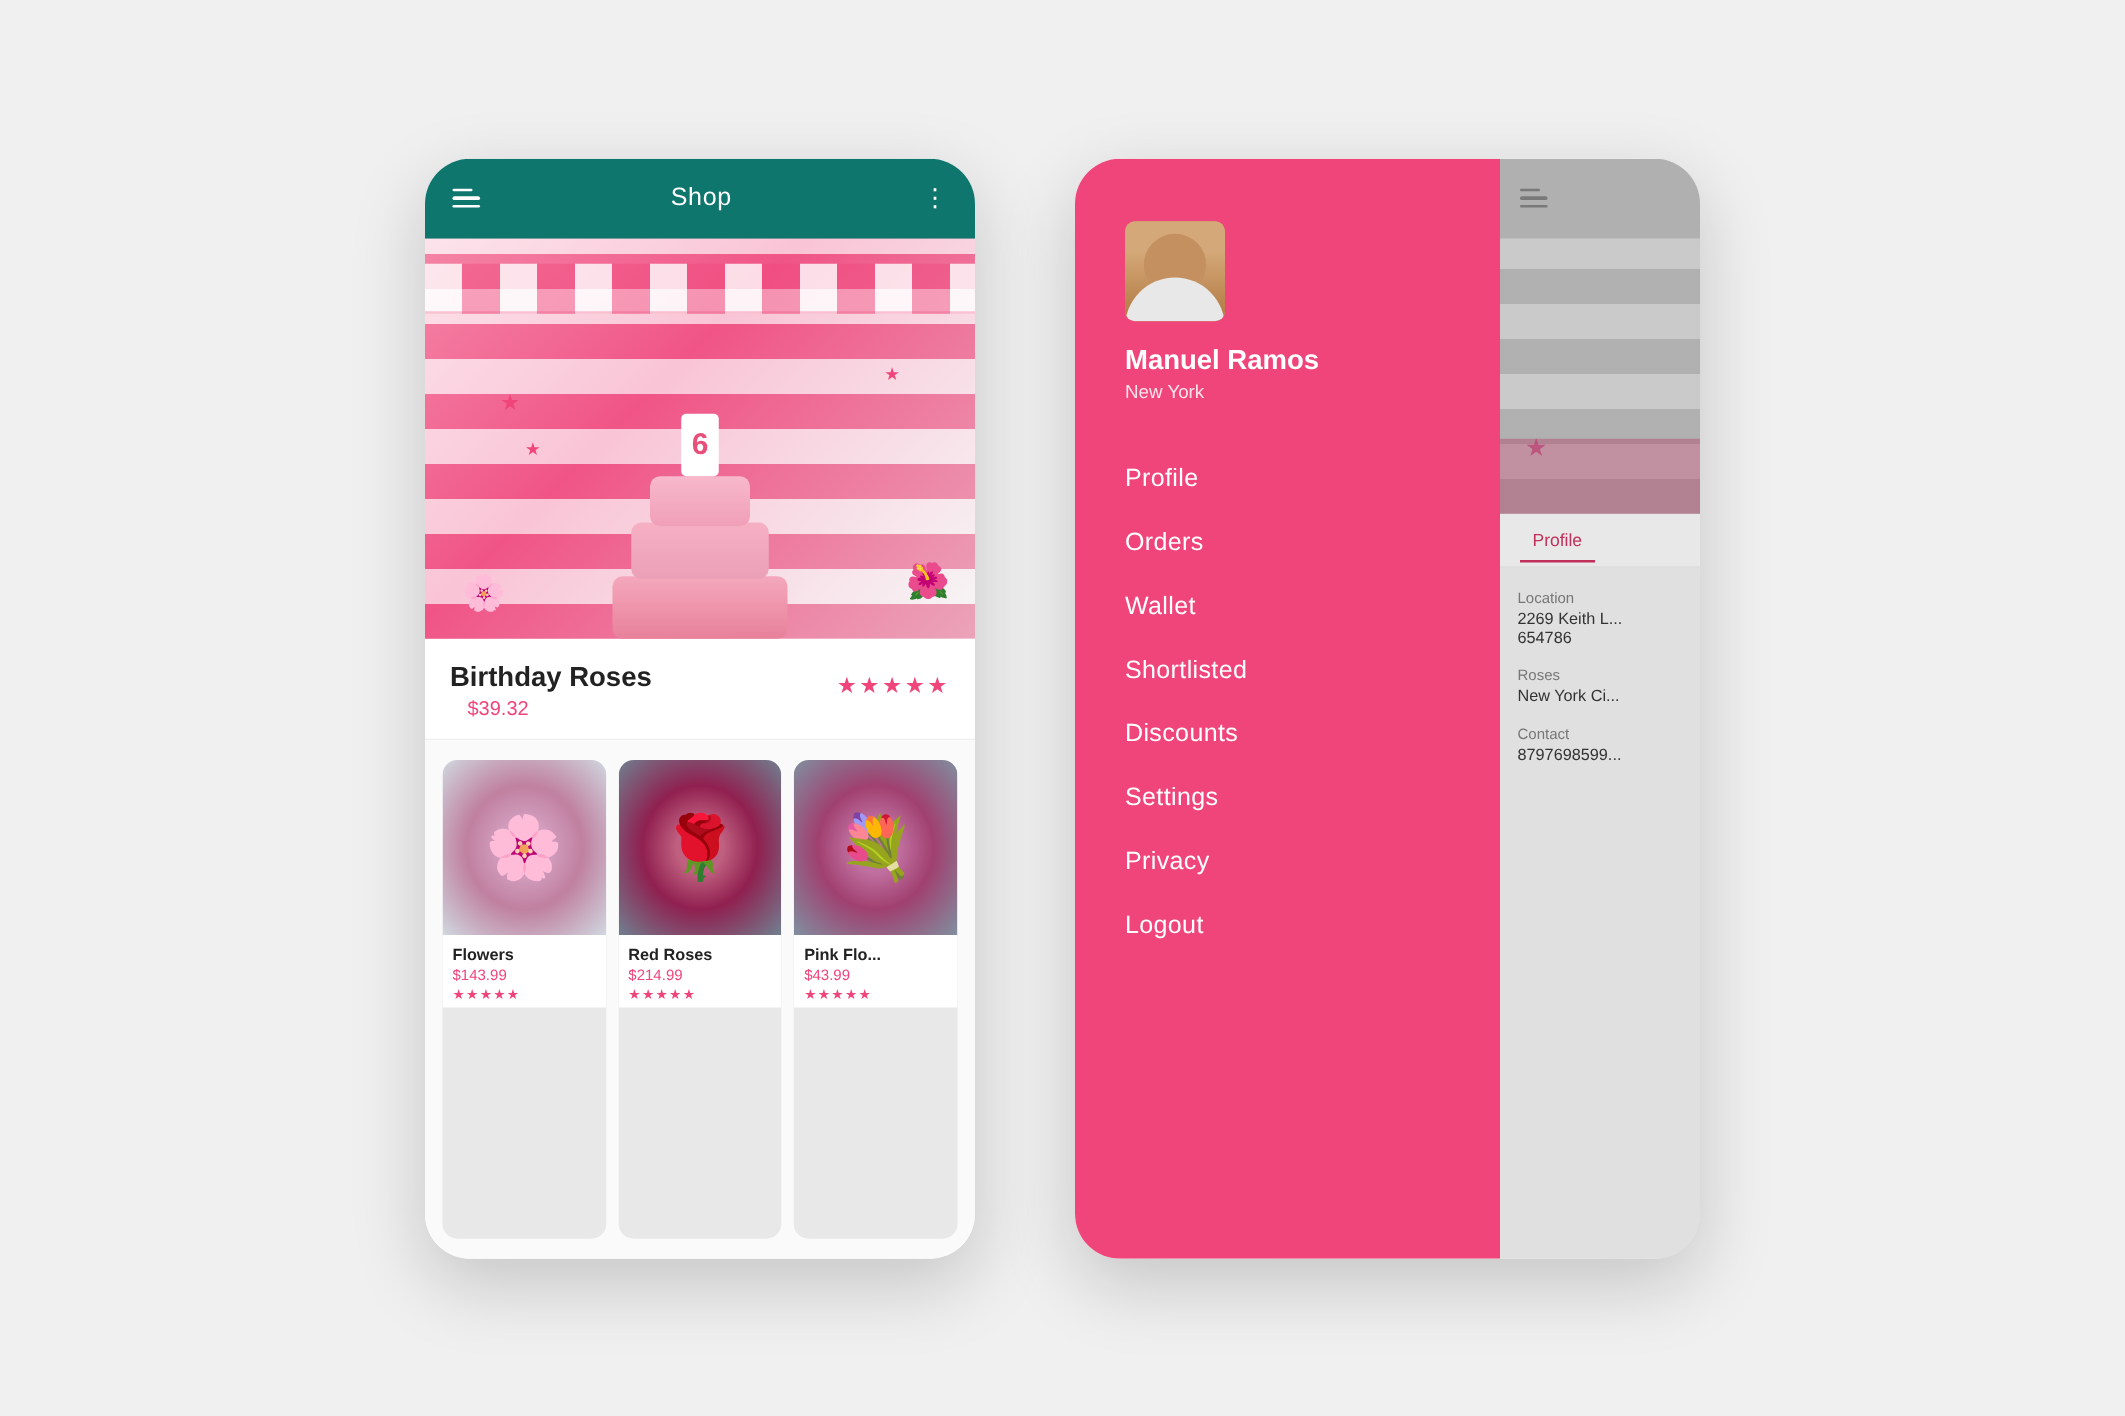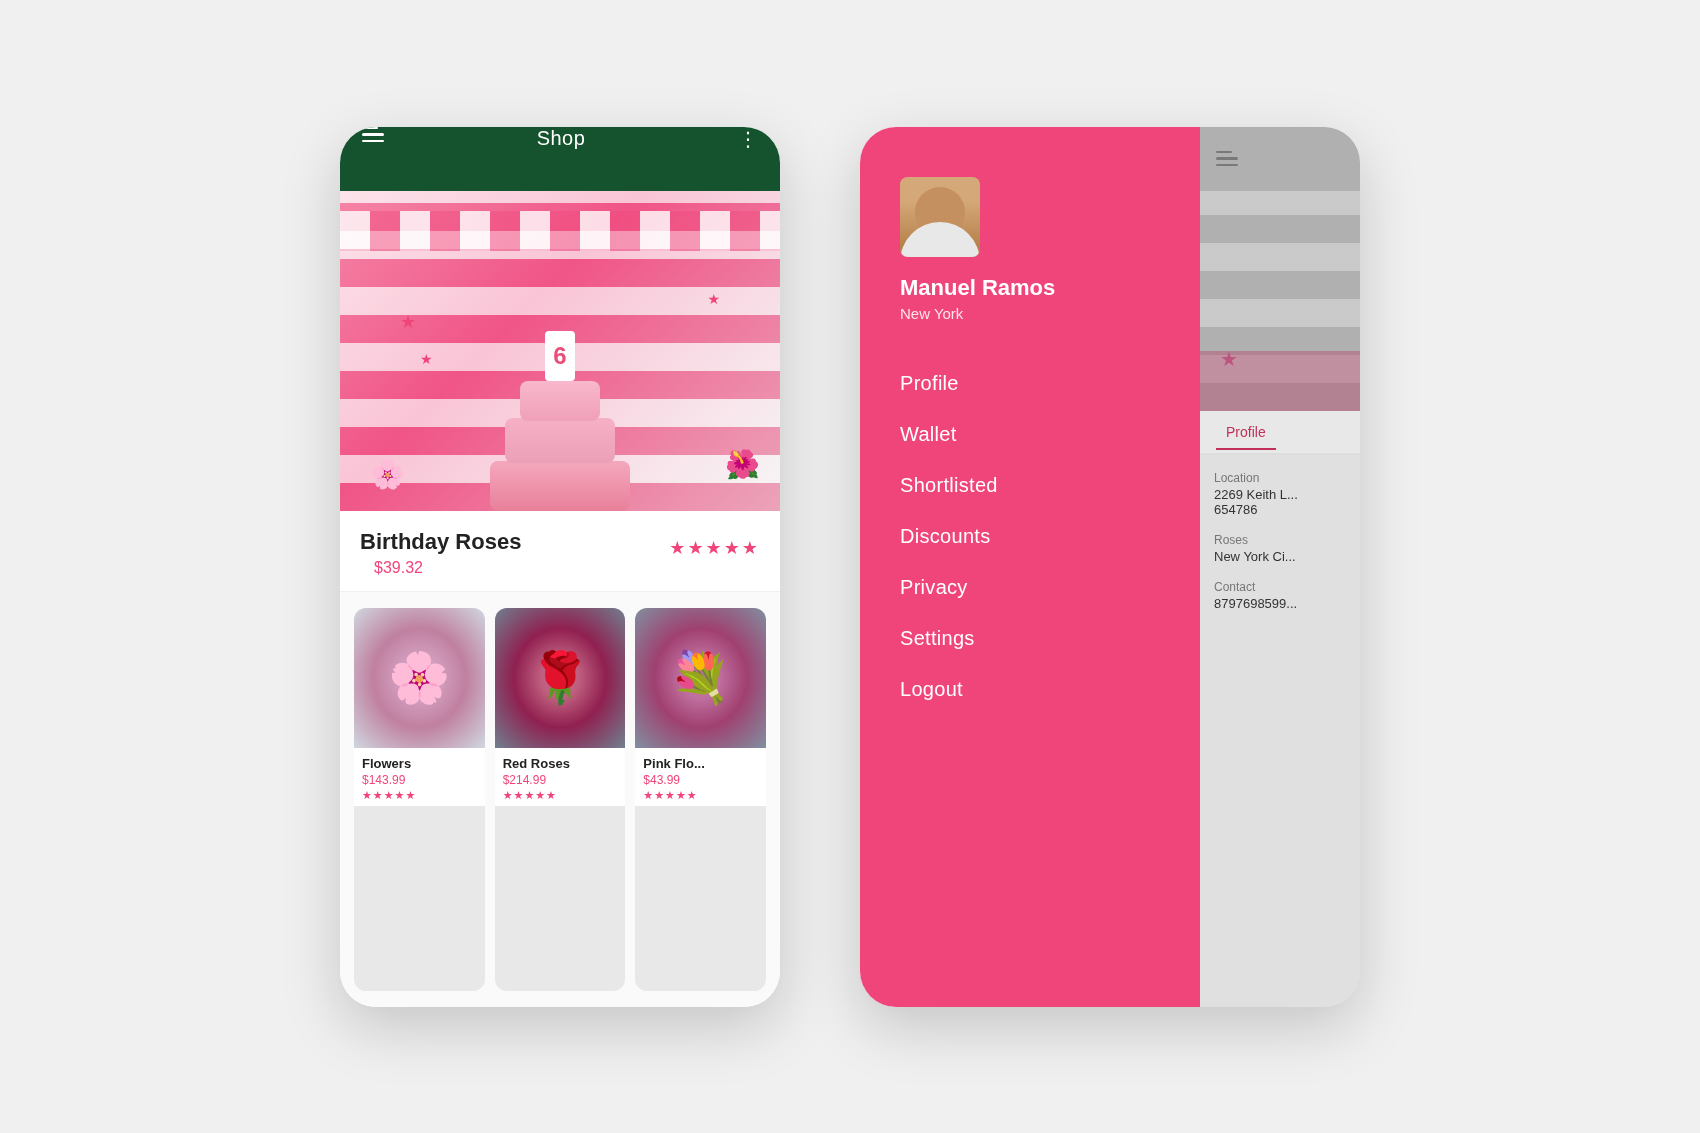--- a/index.html
+++ b/index.html
@@ -24,24 +24,24 @@
 
     
     .phone-left {
       width: 440px;
       height: 880px;
       display: flex;
       flex-direction: column;
     }
 
     .top-bar {
-      background: #14532d;
+      background: #0f766e;
       height: 64px;
       display: flex;
-      align-items: flex-start;
+      align-items: center;
       justify-content: space-between;
       padding: 0 22px;
       flex-shrink: 0;
     }
     .top-bar-title {
       color: #fff;
       font-size: 20px;
       font-weight: 500;
       letter-spacing: 0.5px;
     }
@@ -473,25 +473,26 @@
     <div class="drawer-avatar">
       <div class="avatar-face">
         <div class="avatar-head"></div>
         <div class="avatar-body"></div>
       </div>
     </div>
     <div class="drawer-user-name">Manuel Ramos</div>
     <div class="drawer-user-location">New York</div>
     <nav class="drawer-menu">
       <div class="drawer-menu-item">Profile</div>
+      <div class="drawer-menu-item">Orders</div>
       <div class="drawer-menu-item">Wallet</div>
       <div class="drawer-menu-item">Shortlisted</div>
       <div class="drawer-menu-item">Discounts</div>
+      <div class="drawer-menu-item">Settings</div>
       <div class="drawer-menu-item">Privacy</div>
-      <div class="drawer-menu-item">Settings</div>
       <div class="drawer-menu-item">Logout</div>
     </nav>
   </div>
 
   <div class="right-content-panel">
     <div class="right-top-bar">
       <div class="hamburger-icon" style="opacity:0.6">
         <span style="background:#555"></span>
         <span style="background:#555"></span>
         <span style="background:#555"></span>

